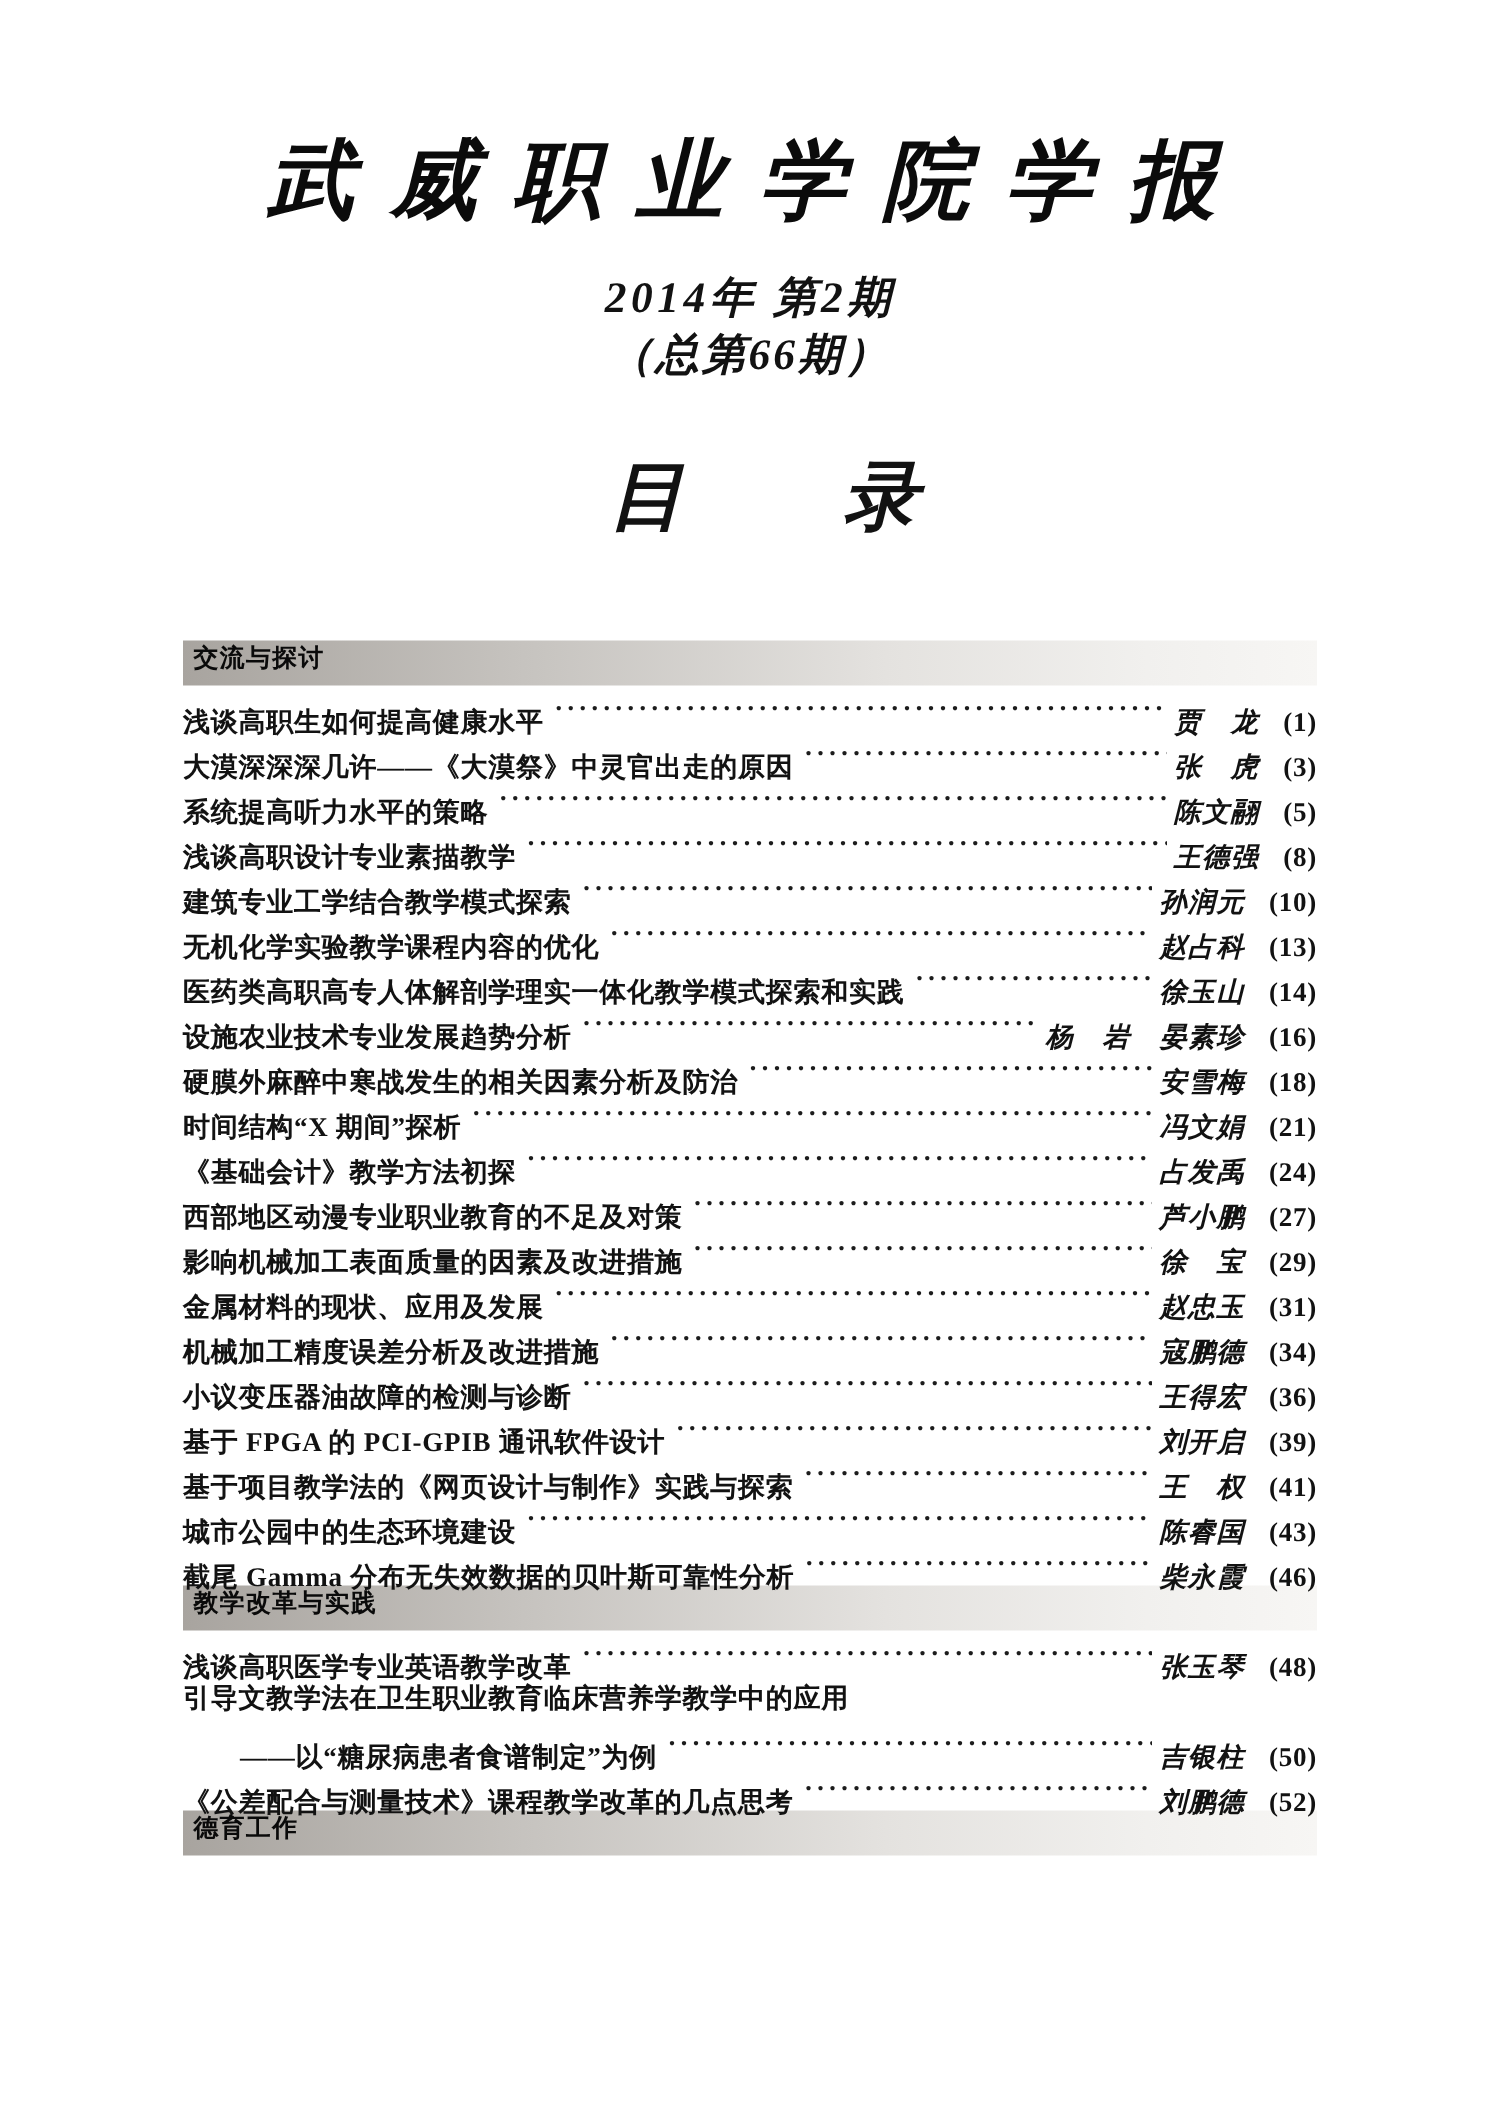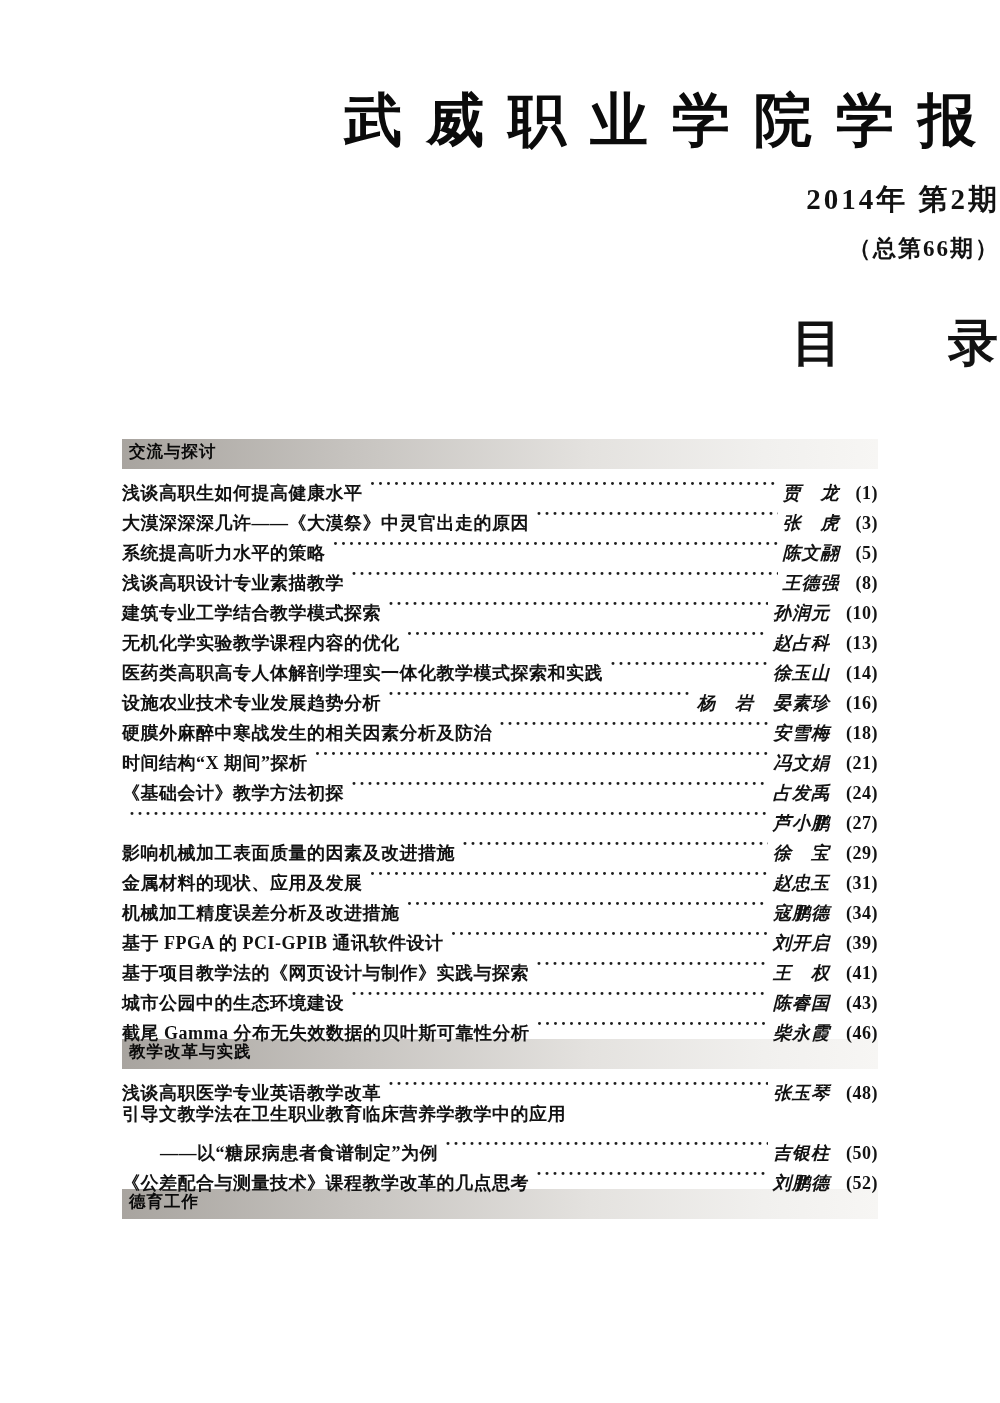--- a/index.html
+++ b/index.html
@@ -6,45 +6,45 @@
   .page {
     position: relative;
     width: 1000px;
     height: 1403px;
     margin: 0 auto;
     background: #ffffff;
     color: #121212;
     font-family: "Liberation Serif", "DejaVu Serif", serif;
     overflow: hidden;
   }
-  .header { text-align: right; padding-top: 85px; }
+  .header { text-align: center; padding-top: 85px; font-style: italic; }
   .journal-title {
     margin: 0;
     font-size: 58px;
     font-weight: 900;
     letter-spacing: 24px;
     padding-left: 12px;
     height: 72px;
     line-height: 72px;
     color: #0b0b0b;
     white-space: nowrap;
   }
   .issue-line {
     margin-top: 26px;
     height: 32px;
     line-height: 32px;
     font-size: 29px;
     font-weight: bold;
     letter-spacing: 3px;
   }
   .volume-line {
-    margin-top: 18px;
+    margin-top: 6px;
     height: 32px;
     line-height: 32px;
-    font-size: 23px;
+    font-size: 29px;
     font-weight: bold;
     letter-spacing: 2px;
   }
   .toc-title {
     margin-top: 50px;
     height: 56px;
     line-height: 56px;
     font-size: 50px;
     font-weight: bold;
     letter-spacing: 2px;
@@ -172,20 +172,21 @@
         <span class="author">冯文娟</span>
         <span class="pageref">(21)</span>
       </div>
       <div class="row">
         <span class="t">《基础会计》教学方法初探</span>
         <span class="leader"></span>
         <span class="author">占发禹</span>
         <span class="pageref">(24)</span>
       </div>
       <div class="row">
+        <span class="t">西部地区动漫专业职业教育的不足及对策</span>
         <span class="leader"></span>
         <span class="author">芦小鹏</span>
         <span class="pageref">(27)</span>
       </div>
       <div class="row">
         <span class="t">影响机械加工表面质量的因素及改进措施</span>
         <span class="leader"></span>
         <span class="author">徐　宝</span>
         <span class="pageref">(29)</span>
       </div>
@@ -193,20 +194,26 @@
         <span class="t">金属材料的现状、应用及发展</span>
         <span class="leader"></span>
         <span class="author">赵忠玉</span>
         <span class="pageref">(31)</span>
       </div>
       <div class="row">
         <span class="t">机械加工精度误差分析及改进措施</span>
         <span class="leader"></span>
         <span class="author">寇鹏德</span>
         <span class="pageref">(34)</span>
+      </div>
+      <div class="row">
+        <span class="t">小议变压器油故障的检测与诊断</span>
+        <span class="leader"></span>
+        <span class="author">王得宏</span>
+        <span class="pageref">(36)</span>
       </div>
       <div class="row">
         <span class="t">基于 FPGA 的 PCI-GPIB 通讯软件设计</span>
         <span class="leader"></span>
         <span class="author">刘开启</span>
         <span class="pageref">(39)</span>
       </div>
       <div class="row">
         <span class="t">基于项目教学法的《网页设计与制作》实践与探索</span>
         <span class="leader"></span>

